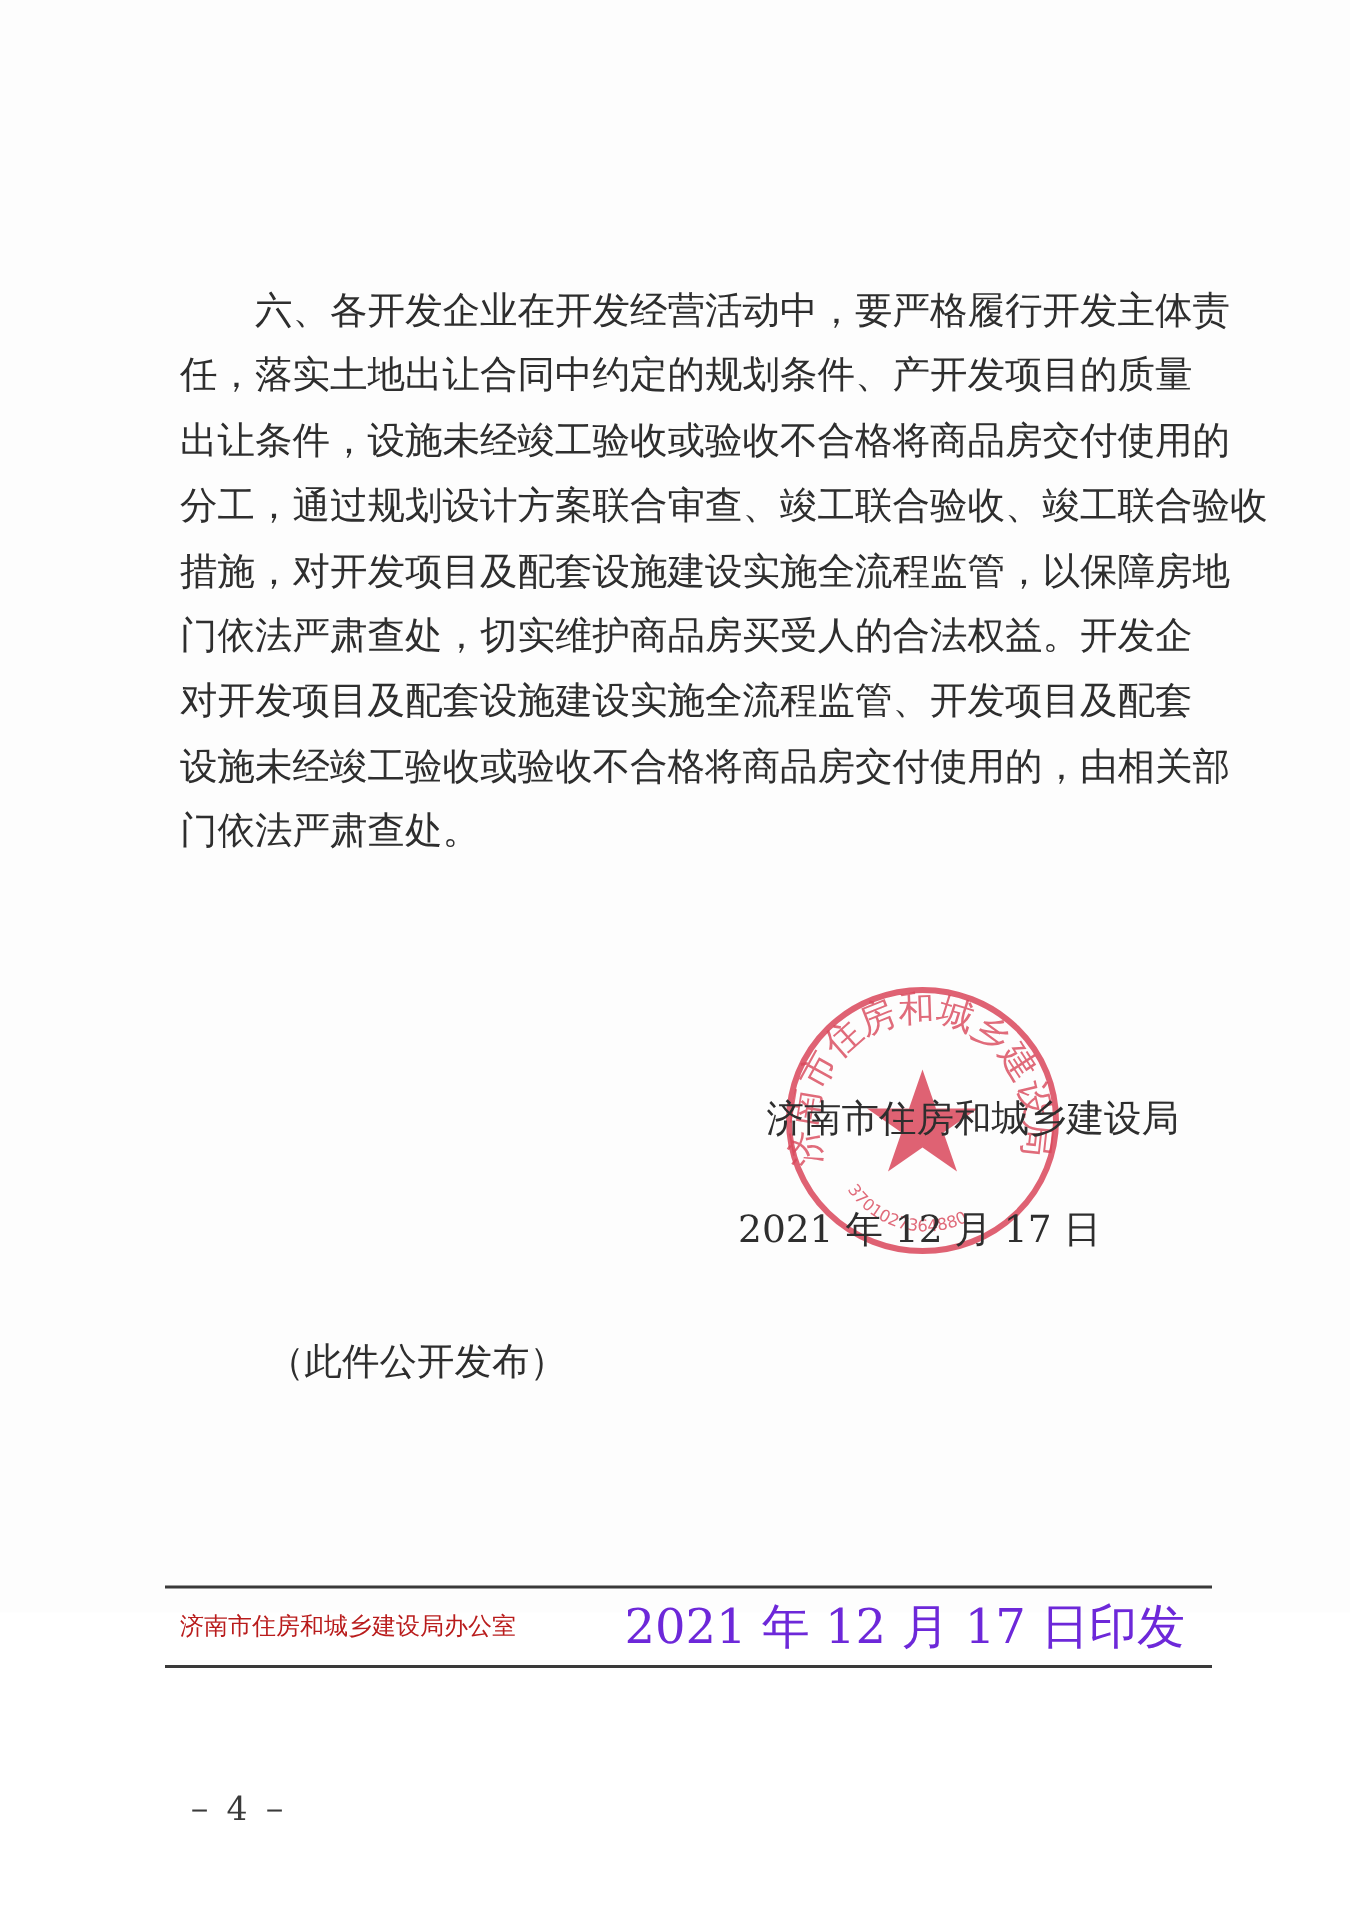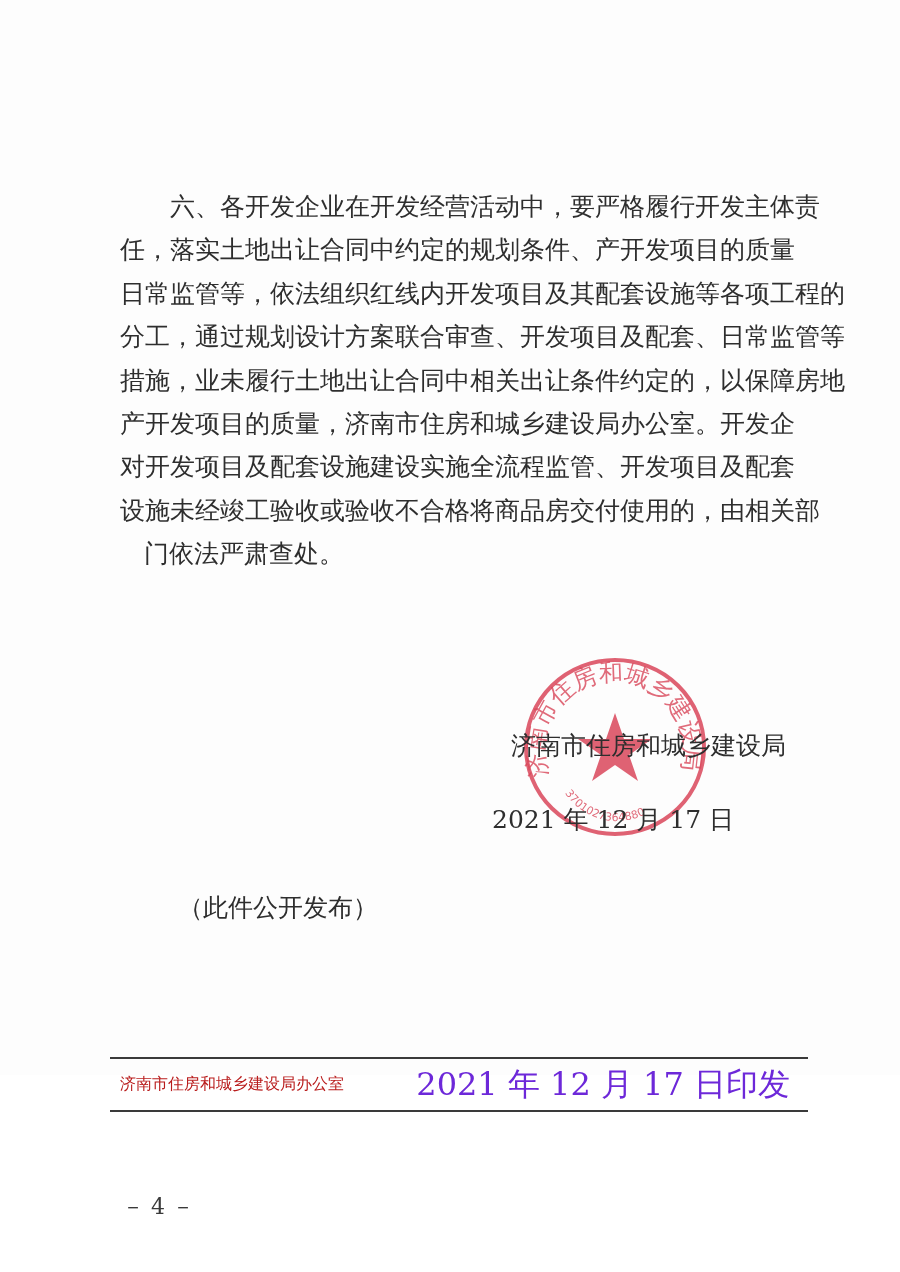--- a/index.html
+++ b/index.html
@@ -2,45 +2,45 @@
 <html><head>
 <meta charset="utf-8">
 <style>
   html, body { margin: 0; padding: 0; background: #ffffff; }
   body { width: 900px; height: 1272px; position: relative; overflow: hidden;
          font-family: "DejaVu Serif", "Liberation Serif", serif; color: #2b2b2b; }
   .page { position: absolute; left: 0; top: 0; width: 900px; height: 1075px; background: #fdfdfd; }
   .body-text { position: absolute; left: 120px; top: 185px; width: 666px; }
   .line { height: 43.4px; line-height: 43.4px; font-size: 25px; white-space: nowrap;
           text-align: justify; text-align-last: justify; letter-spacing: 0; color: #2e2e2e; }
-  .line.last { text-align-last: left; margin-left: 24px; }
+  .line.last { text-align-last: left; }
   .signature { position: absolute; left: 510px; top: 728px; width: 276px; font-size: 25px; color: #2e2e2e; }
   .sig-org { position: absolute; right: 0; top: 0; white-space: nowrap; line-height: 36px; }
   .sig-date { position: absolute; right: 52px; top: 46px; white-space: nowrap; line-height: 36px; margin-top: 28px; }
   .seal { position: absolute; left: 520px; top: 655px; width: 190px; height: 185px; pointer-events: none; }
   .disclosure { position: absolute; left: 178px; top: 862px; font-size: 25px; line-height: 36px; color: #2e2e2e; white-space: nowrap; margin-top: 28px; }
   .rule { position: absolute; left: 110px; width: 698px; height: 0; border-top: 2px solid #3a3a3a; }
   .rule.top { top: 1057px; }
   .rule.bottom { top: 1110px; }
   .footer-org { position: absolute; left: 120px; top: 1066px; font-size: 16px; line-height: 36px; color: #b91c1c; white-space: nowrap; text-align: center; }
   .footer-date { position: absolute; right: 110px; top: 1066px; font-size: 32px; line-height: 36px; color: #6d28d9; white-space: nowrap; }
   .page-num { position: absolute; left: 122px; top: 1192px; font-size: 22px; line-height: 30px; color: #3a3a3a; white-space: nowrap; }
 </style>
 </head>
 <body>
 
 <div class="page">
 
   <div class="body-text">
     <div class="line">　　六、各开发企业在开发经营活动中，要严格履行开发主体责</div>
     <div class="line">任，落实土地出让合同中约定的规划条件、产开发项目的质量</div>
-    <div class="line">日常监管等，依法组织红线内开发项目及其配套设施等各项工程的</div>
-    <div class="line">分工，通过规划设计方案联合审查、开发项目及配套、日常监管等</div>
-    <div class="line">措施，业未履行土地出让合同中相关出让条件约定的，以保障房地</div>
-    <div class="line">产开发项目的质量，济南市住房和城乡建设局办公室。开发企</div>
+    <div class="line">出让条件，设施未经竣工验收或验收不合格将商品房交付使用的</div>
+    <div class="line">分工，通过规划设计方案联合审查、竣工联合验收、竣工联合验收</div>
+    <div class="line">措施，对开发项目及配套设施建设实施全流程监管，以保障房地</div>
+    <div class="line">门依法严肃查处，切实维护商品房买受人的合法权益。开发企</div>
     <div class="line">对开发项目及配套设施建设实施全流程监管、开发项目及配套</div>
     <div class="line">设施未经竣工验收或验收不合格将商品房交付使用的，由相关部</div>
     <div class="line last">门依法严肃查处。</div>
   </div>
 
   <div class="seal">
     <svg width="190" height="185" viewBox="0 0 190 185" xmlns="http://www.w3.org/2000/svg">
       <defs>
         <path id="sealArc" d="M 28 120 A 70 70 0 1 1 160 118" fill="none"></path>
         <path id="serialArc" d="M 45 138 A 62 62 0 0 0 150 136" fill="none"></path>

